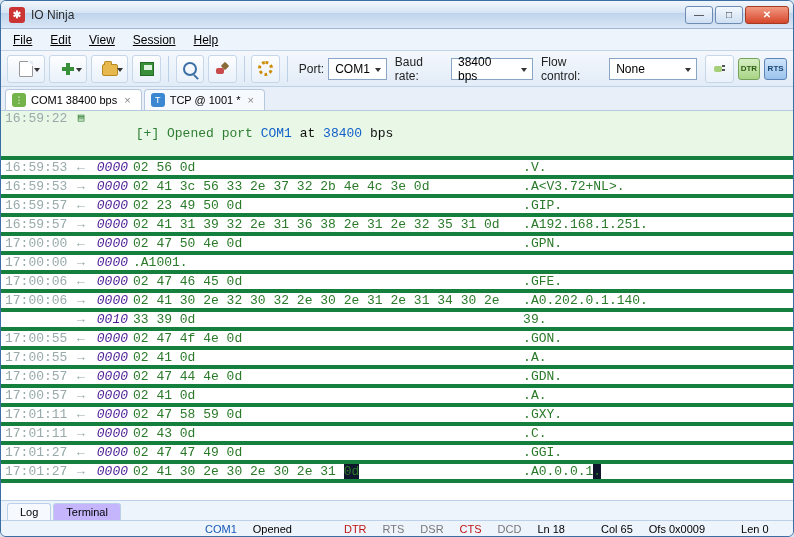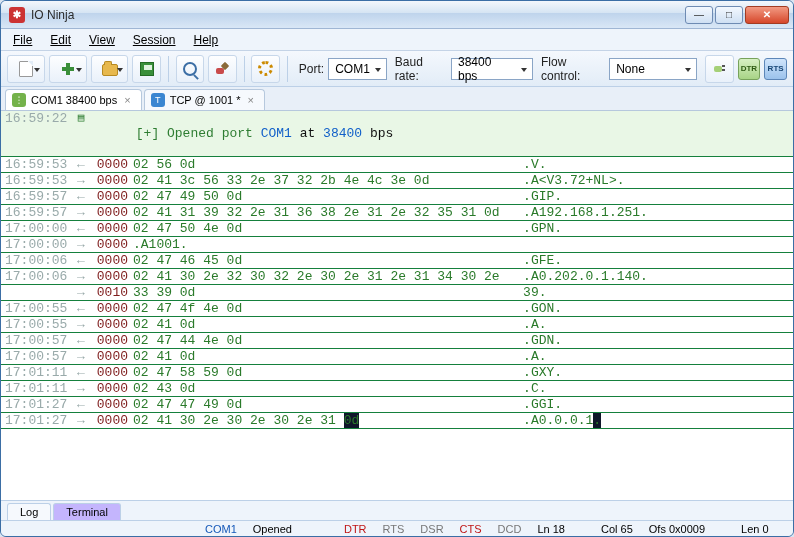--- a/index.html
+++ b/index.html
@@ -133,29 +133,29 @@
     background:#fff;
     overflow:auto;
     font-family: "Consolas","Courier New",monospace;
     font-size:13px;
     line-height:15px;
     border-bottom:1px solid #bcd0e7;
   }
   .logrow {
     display:flex;
     white-space:pre;
-    border-bottom:1px solid #15803d;
+    border-bottom:4px solid #15803d;
     padding:0;
   }
   .logrow.header { background:#e9f7e6; }
   .ts { color:#9aa; width:72px; padding-left:4px;}
   .arrow { width:16px; text-align:center; }
   .arrow.rx { color:#9aa; }
   .arrow.tx { color:#9aa; }
-  .offset { color:#7f1d1d; width:44px; }
+  .offset { color:#4c1d95; width:44px;font-style:italic; }
   .hex { flex:0 0 auto; }
   .hex .b { color:#2a7a2a; }
   .ascii { color:#2a7a2a; flex:0 0 auto; }
   .hlbyte { background:#0f172a; }
   .logrow.header .logicon {
     width:16px;height:14px; display:inline-flex;align-items:center;justify-content:center;
     color:#2e7d32;font-size:11px;
   }
   .plus { color:#2e7d32; }
   .opened-text { color:#111; }
@@ -297,21 +297,21 @@
   <div class="logrow header">
     <span class="ts">16:59:22</span>
     <span class="logicon">▤</span>
     <span class="opened-text">
       <span class="plus">[+] Opened port </span><span class="blue">COM1</span><span> at </span><span class="blue">38400</span><span> bps</span>
     </span>
   </div>
   <div id="log-rows">
       <div class="logrow"><span class="ts">16:59:53</span><span class="arrow rx">←</span><span class="offset"> 0000 </span><span class="hex"><span class="b">02 56 0d</span><span>                                          </span></span><span class="ascii">.V.</span></div>
       <div class="logrow"><span class="ts">16:59:53</span><span class="arrow tx">→</span><span class="offset"> 0000 </span><span class="hex"><span class="b">02 41 3c 56 33 2e 37 32 2b 4e 4c 3e 0d</span><span>            </span></span><span class="ascii">.A&lt;V3.72+NL&gt;.</span></div>
-      <div class="logrow"><span class="ts">16:59:57</span><span class="arrow rx">←</span><span class="offset"> 0000 </span><span class="hex"><span class="b">02 47 49 50 0d</span><span>                                    </span></span><span class="ascii">.GIP.</span></div>
+      <div class="logrow"><span class="ts">16:59:57</span><span class="arrow rx">←</span><span class="offset"> 0000 </span><span class="hex"><span class="b">02 23 49 50 0d</span><span>                                    </span></span><span class="ascii">.GIP.</span></div>
       <div class="logrow"><span class="ts">16:59:57</span><span class="arrow tx">→</span><span class="offset"> 0000 </span><span class="hex"><span class="b">02 41 31 39 32 2e 31 36 38 2e 31 2e 32 35 31 0d</span><span>   </span></span><span class="ascii">.A192.168.1.251.</span></div>
       <div class="logrow"><span class="ts">17:00:00</span><span class="arrow rx">←</span><span class="offset"> 0000 </span><span class="hex"><span class="b">02 47 50 4e 0d</span><span>                                    </span></span><span class="ascii">.GPN.</span></div>
       <div class="logrow"><span class="ts">17:00:00</span><span class="arrow tx">→</span><span class="offset"> 0000 </span><span class="ascii">.A1001.</span></div>
       <div class="logrow"><span class="ts">17:00:06</span><span class="arrow rx">←</span><span class="offset"> 0000 </span><span class="hex"><span class="b">02 47 46 45 0d</span><span>                                    </span></span><span class="ascii">.GFE.</span></div>
       <div class="logrow"><span class="ts">17:00:06</span><span class="arrow tx">→</span><span class="offset"> 0000 </span><span class="hex"><span class="b">02 41 30 2e 32 30 32 2e 30 2e 31 2e 31 34 30 2e</span><span>   </span></span><span class="ascii">.A0.202.0.1.140.</span></div>
       <div class="logrow"><span class="ts">        </span><span class="arrow tx">→</span><span class="offset"> 0010 </span><span class="hex"><span class="b">33 39 0d</span><span>                                          </span></span><span class="ascii">39.</span></div>
       <div class="logrow"><span class="ts">17:00:55</span><span class="arrow rx">←</span><span class="offset"> 0000 </span><span class="hex"><span class="b">02 47 4f 4e 0d</span><span>                                    </span></span><span class="ascii">.GON.</span></div>
       <div class="logrow"><span class="ts">17:00:55</span><span class="arrow tx">→</span><span class="offset"> 0000 </span><span class="hex"><span class="b">02 41 0d</span><span>                                          </span></span><span class="ascii">.A.</span></div>
       <div class="logrow"><span class="ts">17:00:57</span><span class="arrow rx">←</span><span class="offset"> 0000 </span><span class="hex"><span class="b">02 47 44 4e 0d</span><span>                                    </span></span><span class="ascii">.GDN.</span></div>
       <div class="logrow"><span class="ts">17:00:57</span><span class="arrow tx">→</span><span class="offset"> 0000 </span><span class="hex"><span class="b">02 41 0d</span><span>                                          </span></span><span class="ascii">.A.</span></div>

